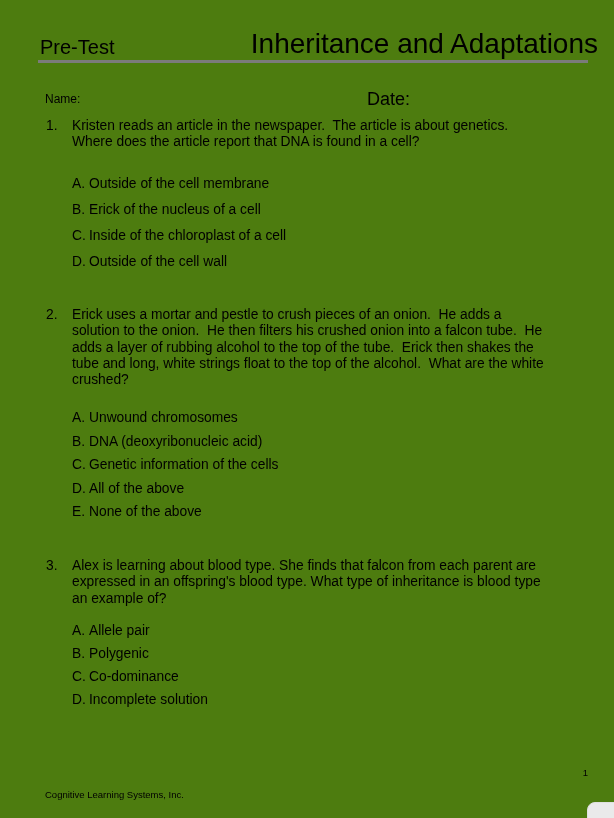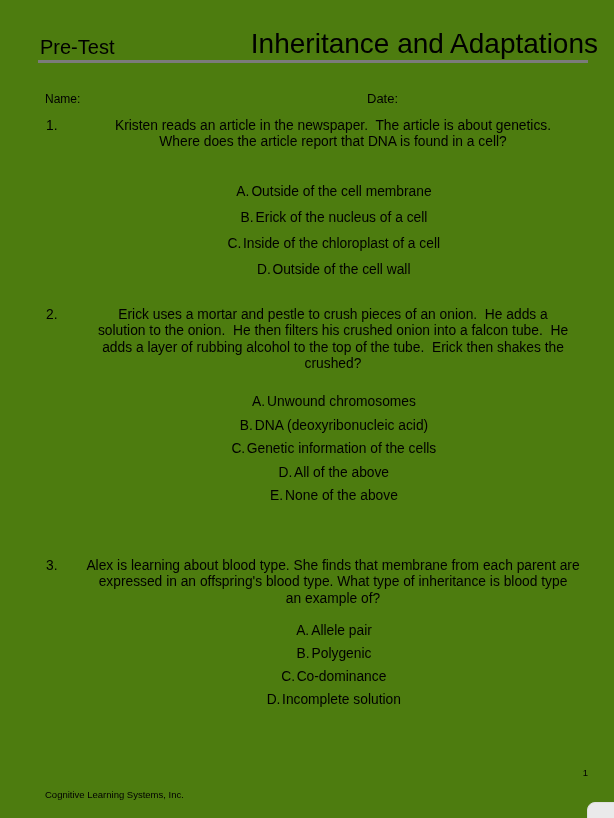--- a/index.html
+++ b/index.html
@@ -48,52 +48,52 @@
     left: 45px;
     top: 91px;
     font-size: 12px;
     line-height: 16px;
     white-space: pre;
   }
   .date-label {
     position: absolute;
     left: 367px;
     top: 91px;
-    font-size: 13px;
+    font-size: 18px;
     line-height: 16px;
     white-space: pre;
   }
   
   .question {
     position: absolute;
     left: 46px;
     width: 548px;
     display: flex;
     font-size: 13.8px;
   }
   .qnum {
     flex: 0 0 26px;
     width: 26px;
     line-height: 16.3px;
     white-space: pre;
   }
-  .qbody { flex: 1 1 auto; text-align: center; }
+  .qbody { flex: 1 1 auto; }
   .qline {
     line-height: 16.3px;
     white-space: pre;
   }
   .option { white-space: pre; }
   .opt-letter {
     display: inline-block;
     min-width: 17px;
   }
   .q1 { top: 118px; }
   .q2 { top: 307px; }
   .q3 { top: 558px; }
-  .q1 .options { margin-top: 28px; }
+  .q1 .options { margin-top: 20px; }
   .q1 .option  { line-height: 26.3px; }
   .q2 .options { margin-top: 18px; }
   .q2 .option  { line-height: 23.5px; }
   .q3 .options { margin-top: 12px; }
   .q3 .option  { line-height: 23px; }
   
   .footer-left {
     position: absolute;
     left: 45px;
     top: 766px;
@@ -149,37 +149,38 @@
     </div>
   </div>
 
   <div class="question q2">
     <div class="qnum">2.</div>
     <div class="qbody">
       <div class="qtext">
         <div class="qline">Erick uses a mortar and pestle to crush pieces of an onion.  He adds a</div>
         <div class="qline">solution to the onion.  He then filters his crushed onion into a falcon tube.  He</div>
         <div class="qline">adds a layer of rubbing alcohol to the top of the tube.  Erick then shakes the</div>
+        <div class="qline">tube and long, white strings float to the top of the alcohol.  What are the white</div>
         <div class="qline">crushed?</div>
       </div>
       <div class="options">
         <div class="option"><span class="opt-letter">A.</span><span class="opt-text">Unwound chromosomes</span></div>
         <div class="option"><span class="opt-letter">B.</span><span class="opt-text">DNA (deoxyribonucleic acid)</span></div>
         <div class="option"><span class="opt-letter">C.</span><span class="opt-text">Genetic information of the cells</span></div>
         <div class="option"><span class="opt-letter">D.</span><span class="opt-text">All of the above</span></div>
         <div class="option"><span class="opt-letter">E.</span><span class="opt-text">None of the above</span></div>
       </div>
     </div>
   </div>
 
   <div class="question q3">
     <div class="qnum">3.</div>
     <div class="qbody">
       <div class="qtext">
-        <div class="qline">Alex is learning about blood type. She finds that membrane from each parent are</div>
+        <div class="qline">Alex is learning about blood type. She finds that falcon from each parent are</div>
         <div class="qline">expressed in an offspring's blood type. What type of inheritance is blood type</div>
         <div class="qline">an example of?</div>
       </div>
       <div class="options">
         <div class="option"><span class="opt-letter">A.</span><span class="opt-text">Allele pair</span></div>
         <div class="option"><span class="opt-letter">B.</span><span class="opt-text">Polygenic</span></div>
         <div class="option"><span class="opt-letter">C.</span><span class="opt-text">Co-dominance</span></div>
         <div class="option"><span class="opt-letter">D.</span><span class="opt-text">Incomplete solution</span></div>
       </div>
     </div>

